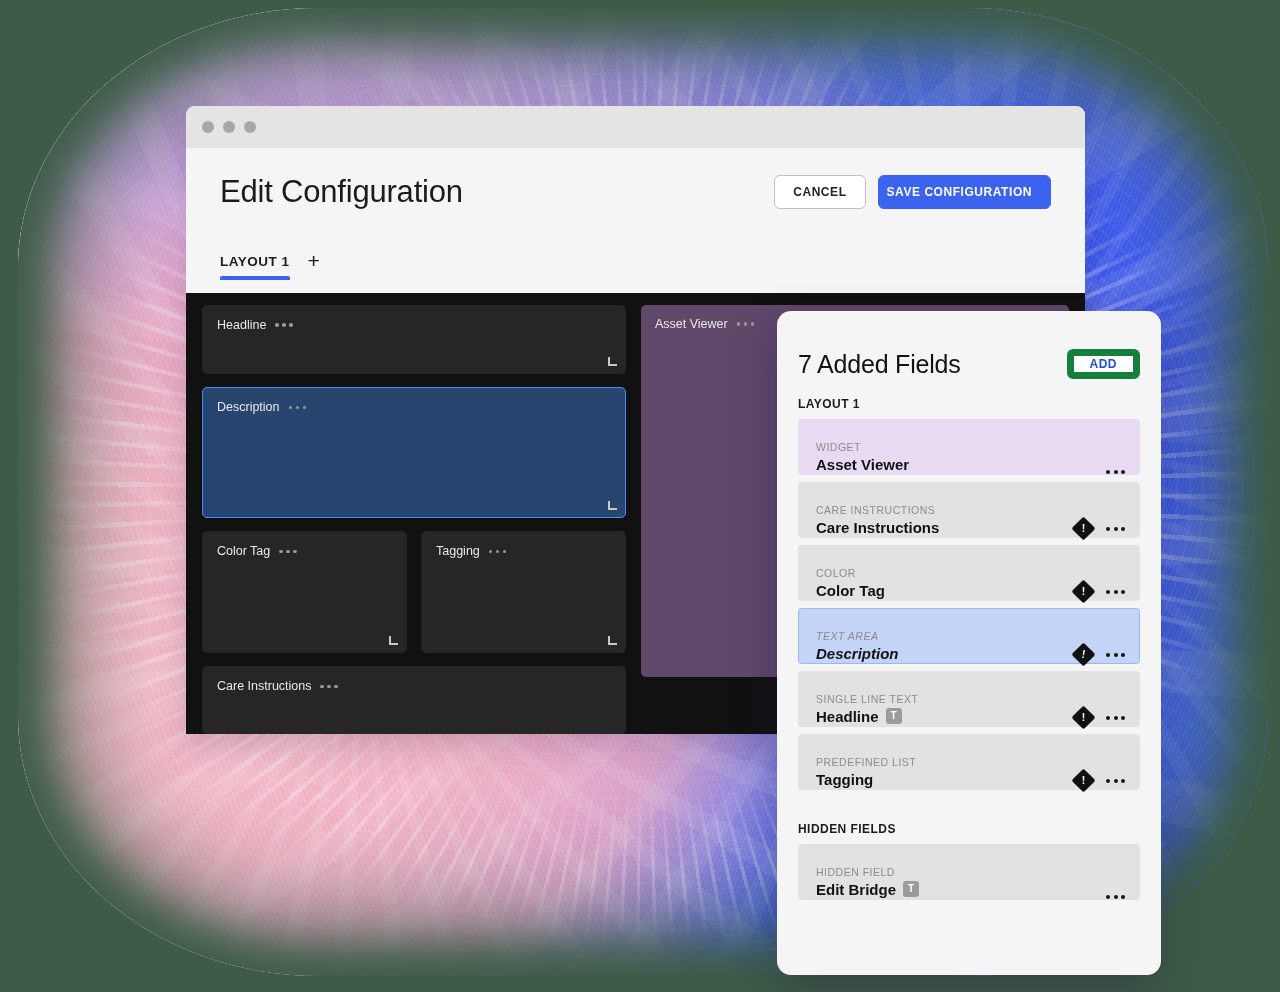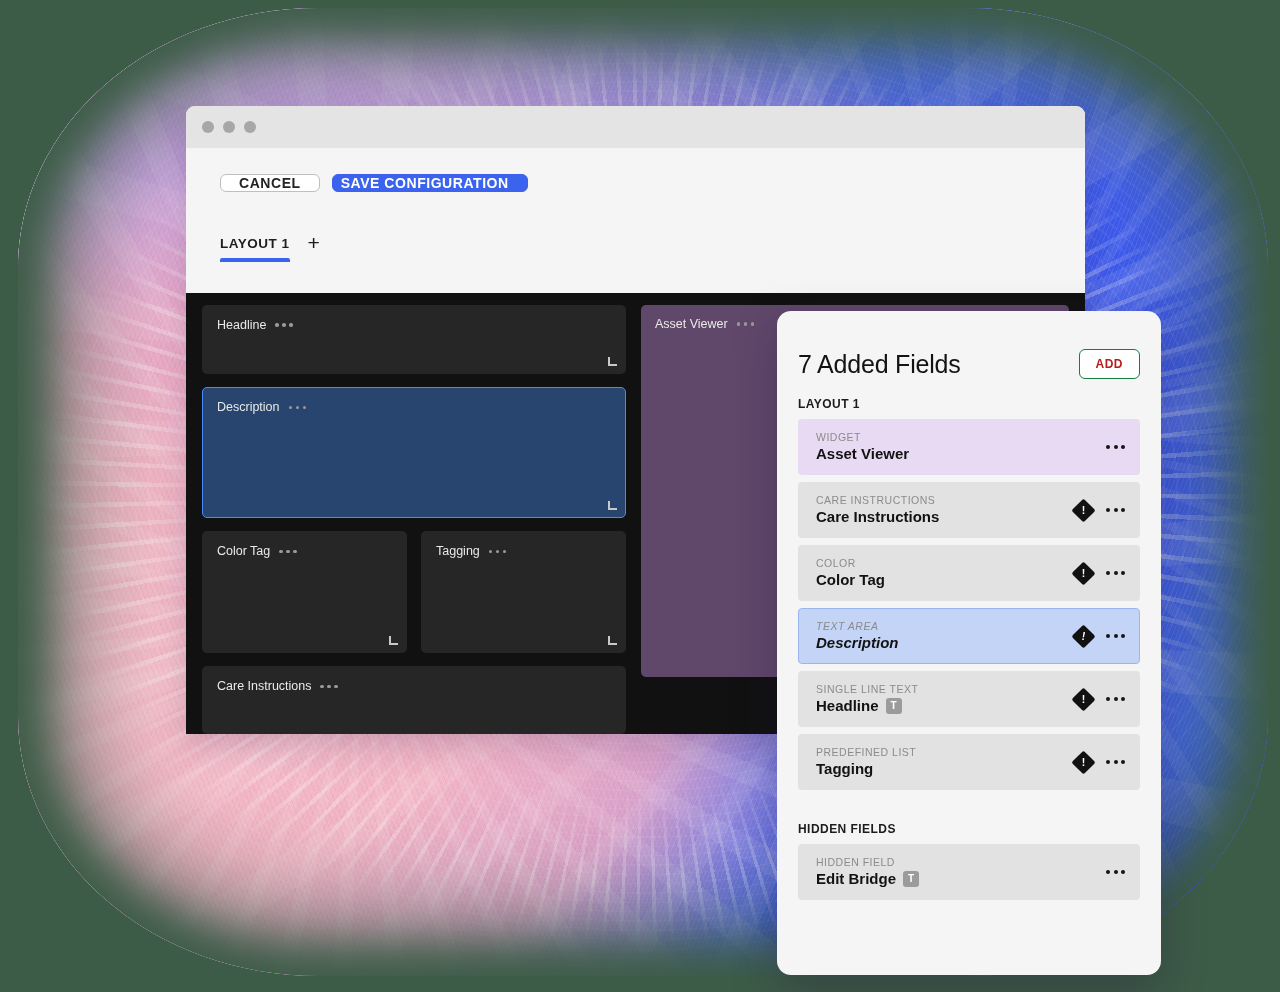--- a/index.html
+++ b/index.html
@@ -110,26 +110,26 @@
   }
   .page-title {
     font-size: 31px;
     font-weight: 400;
     color: #1b1b1b;
     letter-spacing: -0.2px;
   }
   .header-actions { display: flex; align-items: center; gap: 12px; }
 
   .btn {
-    font-size: 14px;
+    font-size: 12px;
     font-weight: 700;
     letter-spacing: .55px;
     border-radius: 6px;
     padding: 0 18px;
-    height: 18px;
+    height: 34px;
     display: inline-flex; align-items: center; justify-content: center;
     cursor: pointer;
     white-space: nowrap;
   }
   .btn-cancel {
     background: #ffffff;
     border: 1px solid #bfbfbf;
     color: #232323;
   }
   .btn-save {
@@ -237,42 +237,42 @@
   .panel-head {
     display: flex; align-items: center; justify-content: space-between;
     margin-bottom: 18px;
   }
   .panel-title {
     font-size: 25px; font-weight: 400; color: #131313;
     letter-spacing: -0.2px;
   }
   .btn-add {
     background: #ffffff;
-    border: 1px solid #15803d;
+    border: 7px solid #15803d;
     border-radius: 6px;
     font-size: 12px; font-weight: 700; letter-spacing: .5px;
-    color: #b91c1c;
+    color: #1d4ed8;
     height: 30px; padding: 0 16px;
     display: inline-flex; align-items: center;
     cursor: pointer;
   }
 
   .group-label {
     font-size: 12px; font-weight: 700; letter-spacing: .45px;
     color: #1c1c1c;
     margin-bottom: 8px;
   }
   .group-label.spaced { margin-top: 32px; }
 
   .field-row {
     background: #e2e2e2;
     border-radius: 4px;
     height: 56px;
     margin-bottom: 7px;
-    display: flex; align-items: center;
+    display: flex; align-items: flex-end;
     padding: 0 14px 0 17px;
     cursor: pointer;
     border: 1px solid transparent;
   }
   .field-row.widget-row { background: #e8daf2; }
   .field-row.selected { background: #c3d4f7; border-color: #9ab6ef; font-style: italic; }
 
   .field-text { flex: 1; min-width: 0; }
   .field-type {
     font-size: 10.5px; letter-spacing: .5px;
@@ -338,20 +338,21 @@
 <div class="app-window">
 
   <div class="titlebar">
     <span class="dot"></span>
     <span class="dot"></span>
     <span class="dot"></span>
   </div>
 
   <div class="app-header">
     <div class="header-row">
+      <div class="page-title">Edit Configuration</div>
       <div class="header-actions">
         <div class="btn btn-cancel">CANCEL</div>
         <div class="btn btn-save">SAVE CONFIGURATION</div>
       </div>
     </div>
     <div class="tabs">
       <div class="tab active">LAYOUT 1</div>
       <div class="tab-add">+</div>
     </div>
   </div>

